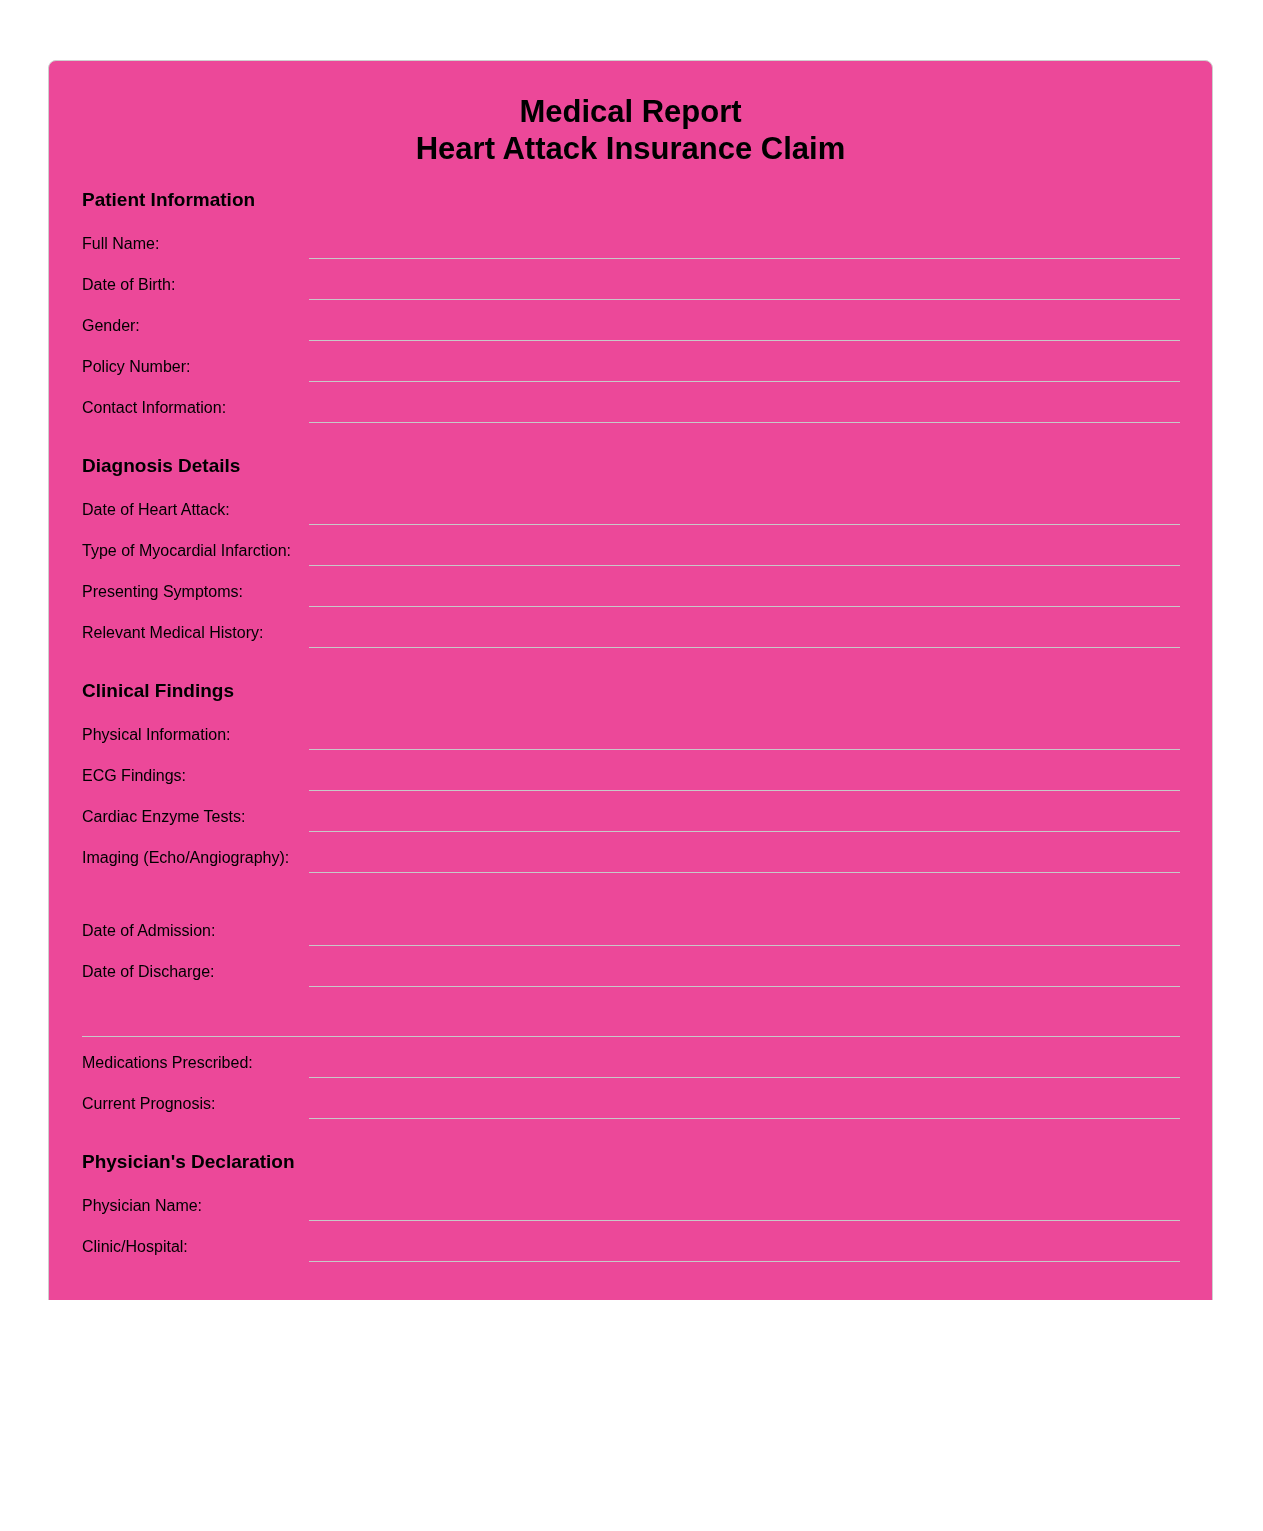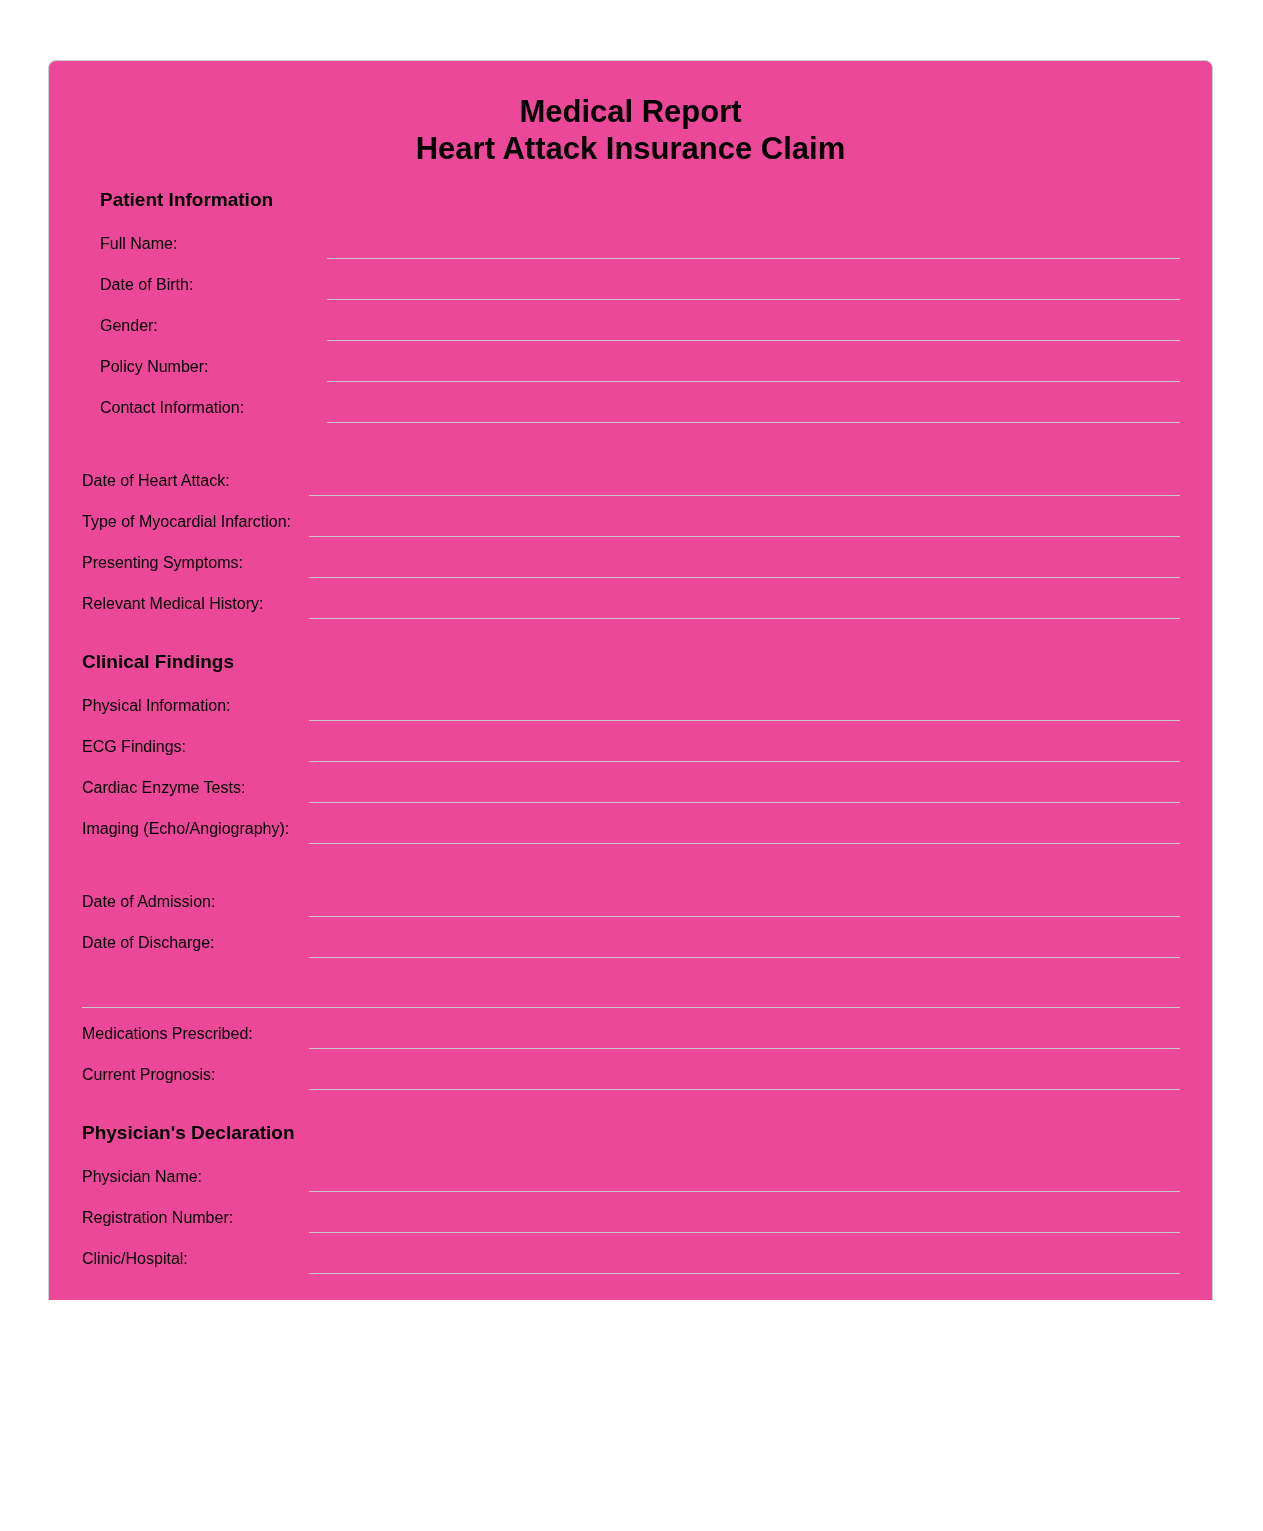--- a/index.html
+++ b/index.html
@@ -3,21 +3,21 @@
 <meta charset="utf-8">
 <style>
   html, body { margin:0; padding:0; background:#ffffff; }
   body { width:1263px; height:1531px; position:relative; font-family:"Liberation Sans", sans-serif; color:#000; overflow:hidden; }
   .viewport { position:absolute; left:0; top:0; width:1263px; height:1300px; overflow:hidden; }
   .card { position:absolute; left:48px; top:60px; width:1165px; min-height:1400px; border:1px solid #cfcfcf; border-radius:8px; box-sizing:border-box; background:#ec4899; }
   .title { text-align:center; font-weight:bold; font-size:31px; line-height:37px; margin-top:32px; }
   .inner { padding:0 32px 0 33px; }
   .section-title { font-weight:bold; font-size:19px; line-height:22px; margin:0; }
   .section { margin-top:0; }
-  .sec-1 { margin-top:22px;margin-left:18px; }
+  .sec-1 { margin-top:22px; }
   .sec-gap { margin-top:32px; }
   .row { display:flex; align-items:center; height:41px; box-sizing:border-box; }
   .row.tall { height:50px; }
   .label { width:227px; font-size:16px; line-height:18px; padding-top:11px; box-sizing:border-box; }
   .field { flex:1; border-bottom:1px solid #c8c8c8; height:100%; box-sizing:border-box; }
   .rows { margin-top:7px; }
 </style>
 </head>
 <body>
 
@@ -49,20 +49,21 @@
               <div class="field"></div>
             </div>
           <div class="row">
               <div class="label">Contact Information:</div>
               <div class="field"></div>
             </div>
         </div>
       </div>
 
       <div class="section sec-gap">
+        <h2 class="section-title">Diagnosis Details</h2>
         <div class="rows">
           <div class="row">
               <div class="label">Date of Heart Attack:</div>
               <div class="field"></div>
             </div>
           <div class="row">
               <div class="label">Type of Myocardial Infarction:</div>
               <div class="field"></div>
             </div>
           <div class="row">
@@ -123,24 +124,20 @@
       </div>
 
       <div class="section sec-gap">
         <h2 class="section-title">Physician's Declaration</h2>
         <div class="rows">
           <div class="row">
               <div class="label">Physician Name:</div>
               <div class="field"></div>
             </div>
           <div class="row">
-              <div class="label">Registration Number:</div>
-              <div class="field"></div>
-            </div>
-          <div class="row">
               <div class="label">Clinic/Hospital:</div>
               <div class="field"></div>
             </div>
         </div>
       </div>
 
     </div>
   </div>
 </div>
 

